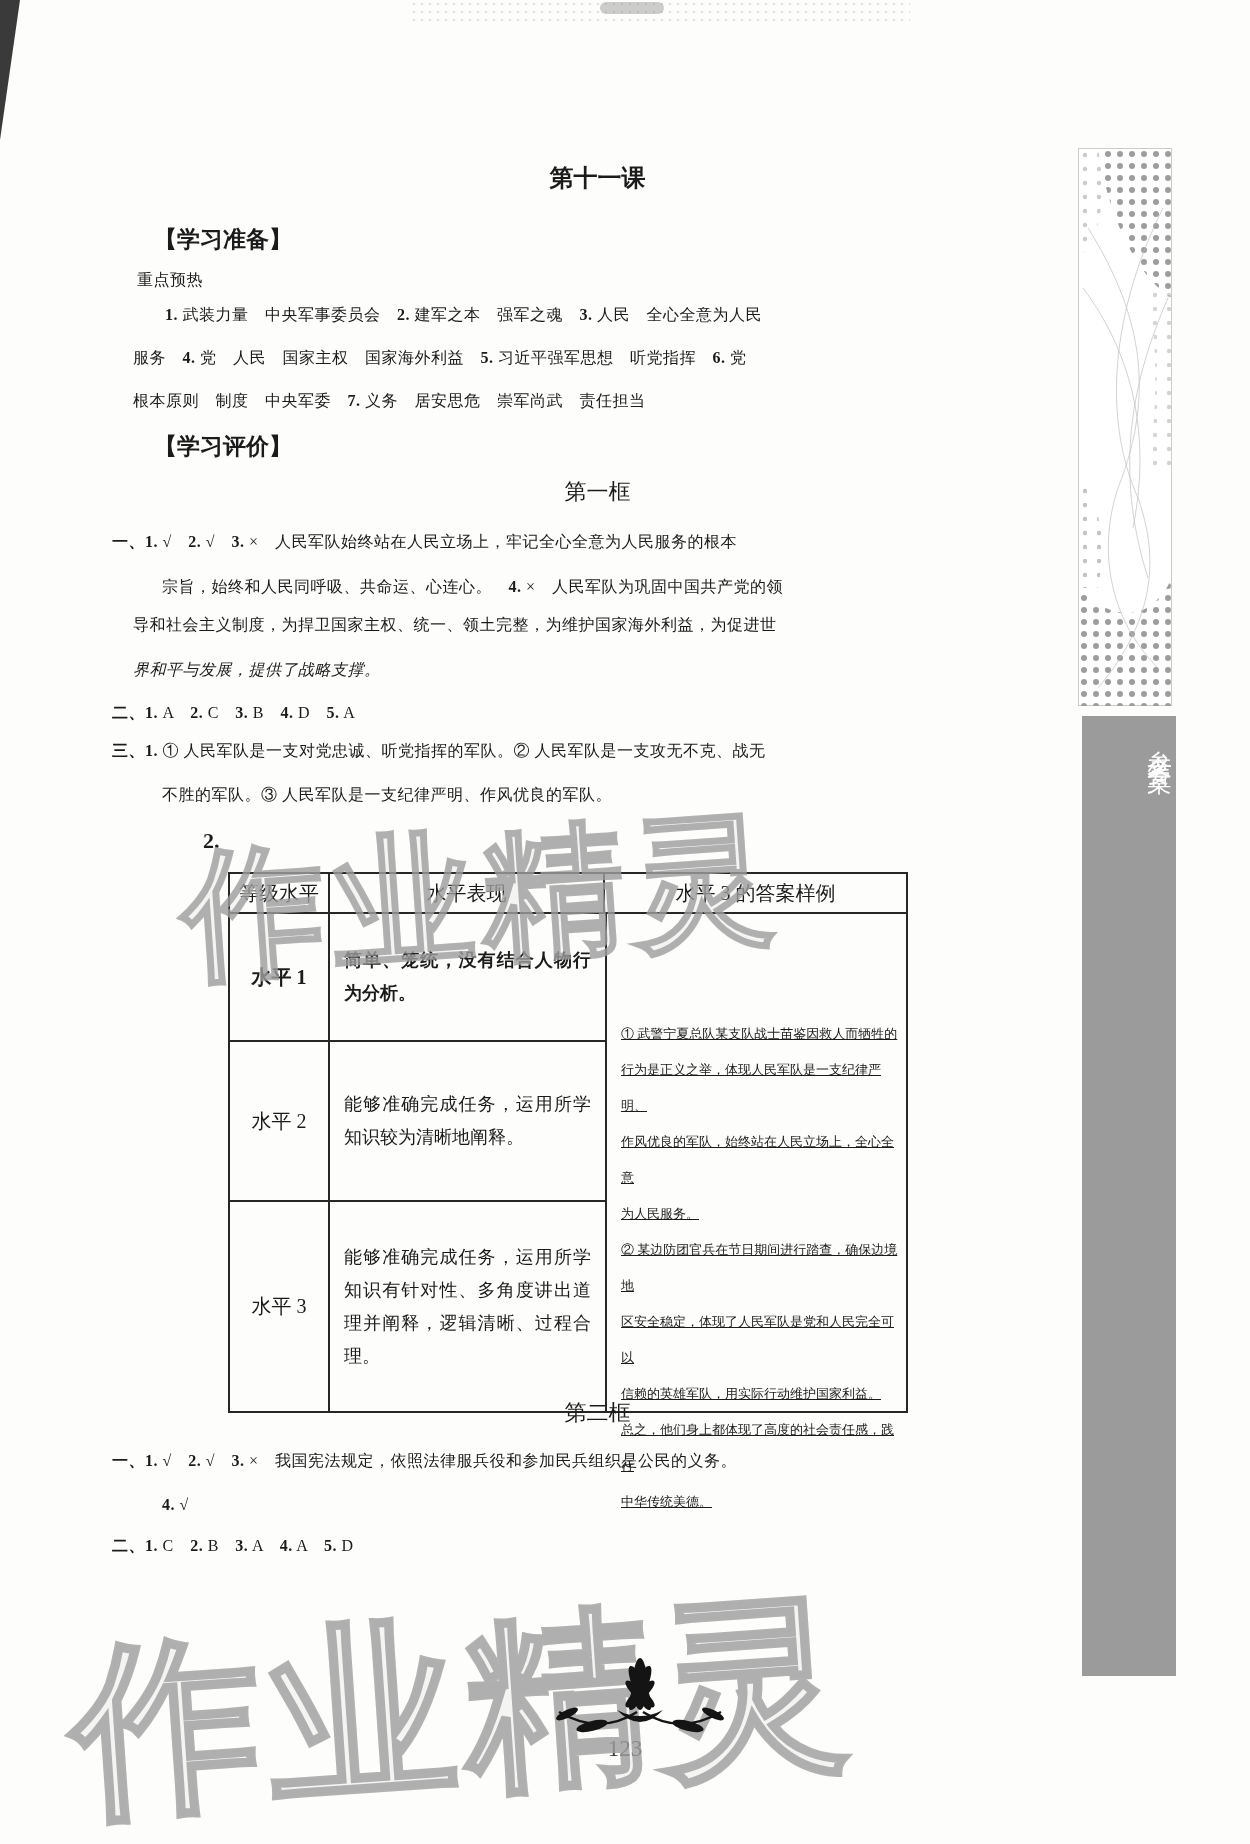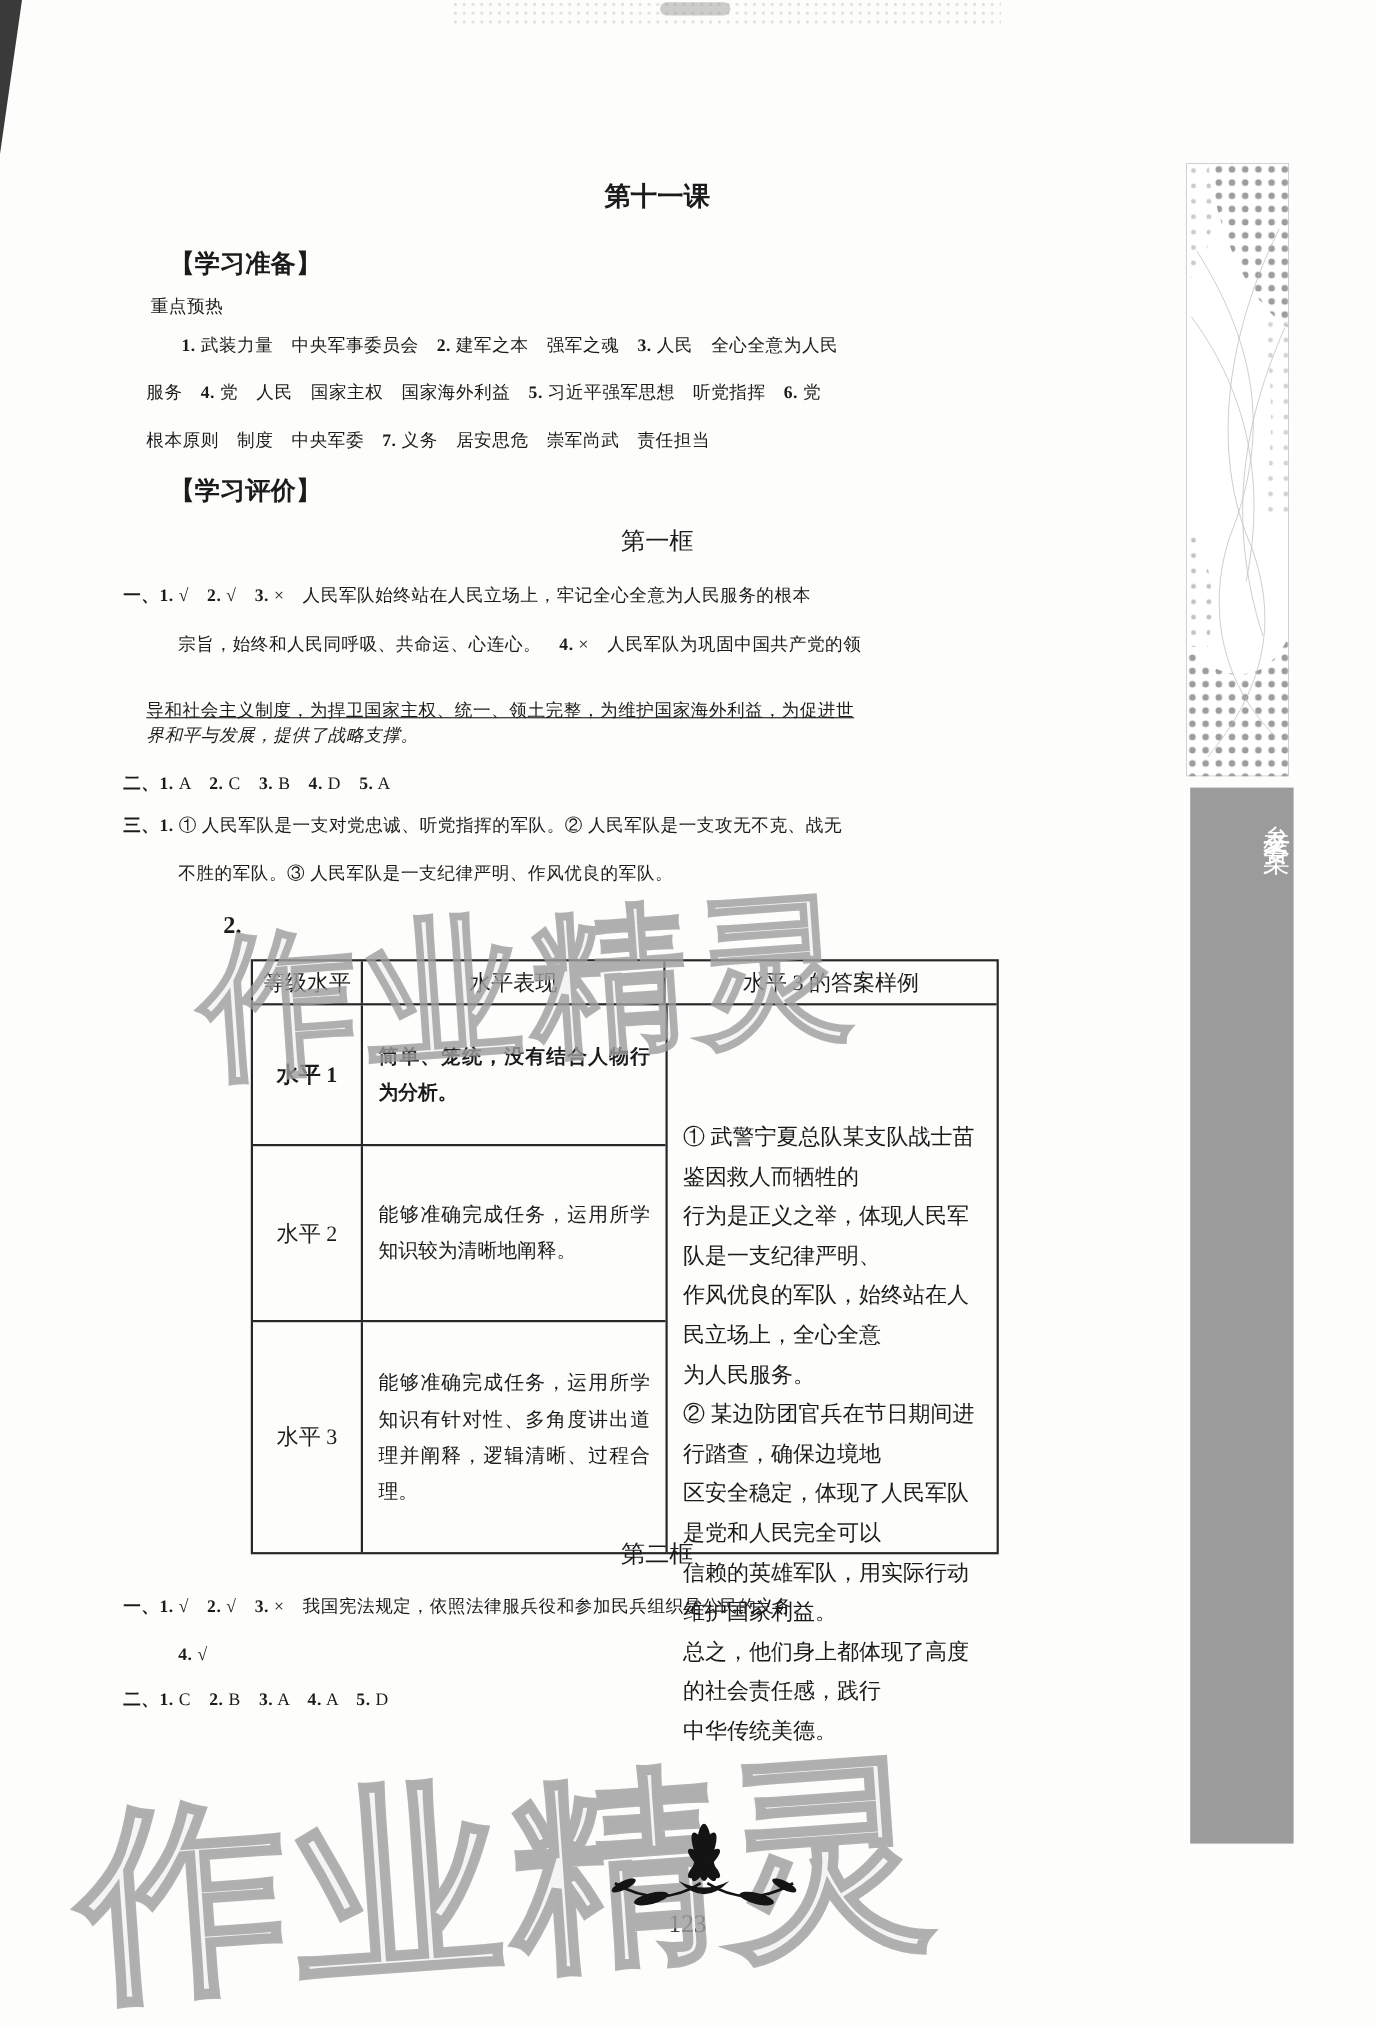--- a/index.html
+++ b/index.html
@@ -21,21 +21,21 @@
   .col2{width:275px;border-right:2px solid var(--tb,#272727);}
   .col3{flex:1;}
   .tbody{display:flex;height:497px;}
   .rows{width:377px;display:flex;flex-direction:column;border-right:2px solid var(--tb,#272727);box-sizing:border-box;}
   .trow{display:flex;box-sizing:border-box;border-bottom:2px solid var(--tb,#272727);}
   .trow:last-child{border-bottom:none;flex:1;}
   .td-level{width:100px;border-right:2px solid var(--tb,#272727);display:flex;align-items:center;
             justify-content:center;box-sizing:border-box;font-size:20px;}
   .td-desc{flex:1;display:flex;align-items:center;box-sizing:border-box;
            padding:8px 14px;font-size:18px;line-height:33px;text-align:justify;}
-  .td-sample{flex:1;box-sizing:border-box;padding:102px 6px 0 14px;font-size:20px;line-height:36px;}
+  .td-sample{flex:1;box-sizing:border-box;padding:102px 6px 0 14px;font-size:13px;line-height:36px;text-decoration:underline;}
   .table-label{position:absolute;left:203px;top:828px;font-size:22px;font-weight:700;}
 
   
   .wm{position:absolute;white-space:pre;font-weight:700;color:rgba(130,130,130,.07);
       -webkit-text-stroke:2.5px rgba(158,158,158,.8);pointer-events:none;z-index:6;}
   .wm1{left:182px;top:802px;font-size:142px;letter-spacing:8px;transform:rotate(-4deg);}
   .wm2{left:72px;top:1582px;font-size:188px;letter-spacing:8px;transform:rotate(-4deg);
        -webkit-text-stroke:3.5px rgba(158,158,158,.8);}
 
   
@@ -74,21 +74,21 @@
   <div class="line" style="left:137px;top:265px;">重点预热</div>
   <div class="line" style="left:165px;top:300px;"><span class="seg-b">1.</span><span> 武装力量　中央军事委员会　</span><span class="seg-b">2.</span><span> 建军之本　强军之魂　</span><span class="seg-b">3.</span><span> 人民　全心全意为人民</span></div>
   <div class="line" style="left:133px;top:343px;"><span>服务　</span><span class="seg-b">4.</span><span> 党　人民　国家主权　国家海外利益　</span><span class="seg-b">5.</span><span> 习近平强军思想　听党指挥　</span><span class="seg-b">6.</span><span> 党</span></div>
   <div class="line" style="left:133px;top:386px;"><span>根本原则　制度　中央军委　</span><span class="seg-b">7.</span><span> 义务　居安思危　崇军尚武　责任担当</span></div>
 
   <div class="heading" style="left:118px;top:431px;">【学习评价】</div>
   <div class="frame-title center" style="top:477px;">第一框</div>
 
   <div class="line" style="left:112px;top:527px;"><span class="seg-b">一、1.</span><span> √　</span><span class="seg-b">2.</span><span> √　</span><span class="seg-b">3.</span><span> ×　人民军队始终站在人民立场上，牢记全心全意为人民服务的根本</span></div>
   <div class="line" style="left:162px;top:572px;"><span>宗旨，始终和人民同呼吸、共命运、心连心。　</span><span class="seg-b">4.</span><span> ×　人民军队为巩固中国共产党的领</span></div>
-  <div class="line" style="left:133px;top:632px;text-decoration:underline;"><span>导和社会主义制度，为捍卫国家主权、统一、领土完整，为维护国家海外利益，为促进世</span></div>
+  <div class="line" style="left:133px;top:610px;"><span>导和社会主义制度，为捍卫国家主权、统一、领土完整，为维护国家海外利益，为促进世</span></div>
   <div class="line" style="left:133px;top:655px;font-style:italic;"><span>界和平与发展，提供了战略支撑。</span></div>
   <div class="line" style="left:112px;top:698px;"><span class="seg-b">二、1.</span><span> A　</span><span class="seg-b">2.</span><span> C　</span><span class="seg-b">3.</span><span> B　</span><span class="seg-b">4.</span><span> D　</span><span class="seg-b">5.</span><span> A</span></div>
   <div class="line" style="left:112px;top:736px;"><span class="seg-b">三、1.</span><span> ① 人民军队是一支对党忠诚、听党指挥的军队。② 人民军队是一支攻无不克、战无</span></div>
   <div class="line" style="left:162px;top:780px;"><span>不胜的军队。③ 人民军队是一支纪律严明、作风优良的军队。</span></div>
 
   <div class="table-label">2.</div>
   <div class="rubric">
     <div class="thead">
       <div class="th col1">等级水平</div>
       <div class="th col2">水平表现</div>

